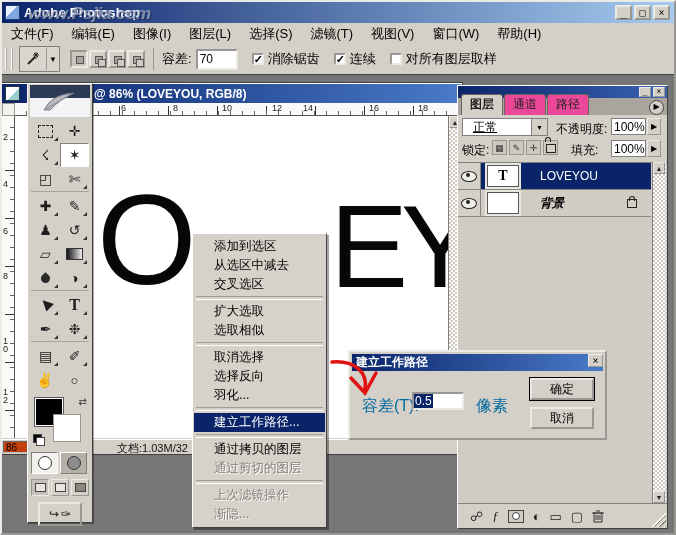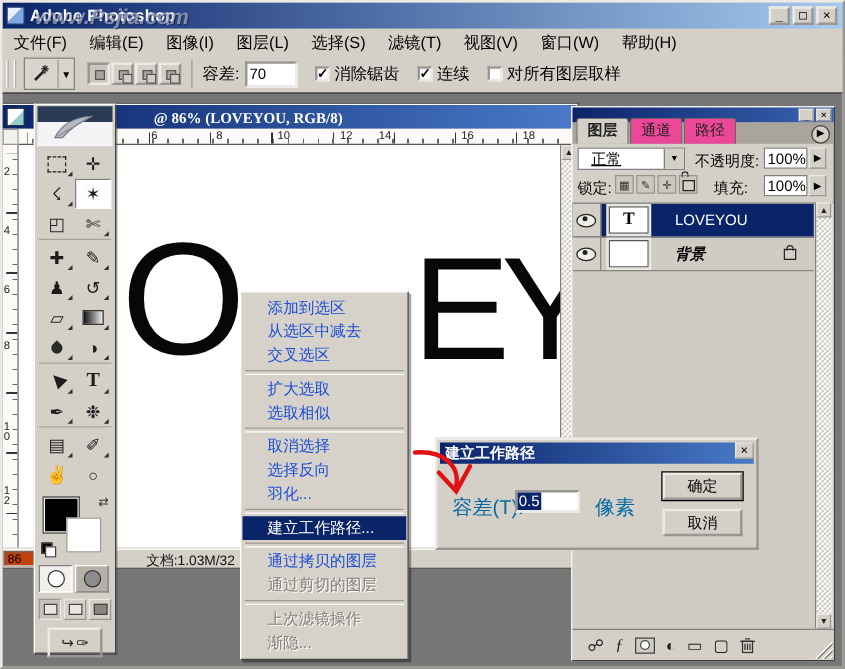--- a/index.html
+++ b/index.html
@@ -31,21 +31,21 @@
   .vsep{width:1px;height:22px;background:#9a968e;margin:0 8px;}
   .tolinput{width:34px;height:17px;font-size:12px;padding:0 2px;margin-left:4px;}
   .cb{width:12px;height:12px;background:#fff;border:2px inset #eceae4;font-size:11px;line-height:9px;text-align:center;font-weight:bold;box-sizing:border-box;margin-right:4px;}
   .cbrow{display:flex;align-items:center;margin-left:14px;}
   
   .workspace{left:0;top:72px;width:672px;height:459px;background:#767676;border-top:1px solid #404040;}
   
   .docwin{left:0;top:7px;width:460px;height:371px;background:#d4d0c8;border:1px solid #404040;border-left:none;box-shadow:inset 0 1px 0 #fff;z-index:1;}
   .doctitle{left:0;top:1px;width:459px;height:19px;background:linear-gradient(90deg,#0a246a,#4a7ac8);color:#fff;font-size:12px;font-weight:bold;display:flex;align-items:center;}
   .docicon{width:13px;height:13px;margin-left:3px;background:linear-gradient(135deg,#fff 55%,#9cc 55%);border:1px solid #234;}
-  .doctitle .t{position:absolute;left:92px;top:3px;font-family:Liberation Serif, serif;letter-spacing:0;margin-left:29px;}
+  .doctitle .t{position:absolute;left:92px;top:3px;font-family:Liberation Sans, sans-serif;letter-spacing:0;}
   .rulercorner{left:0;top:20px;width:13px;height:13px;background:#f4f2ee;border:1px solid #9a968e;box-sizing:border-box;}
   .rulerh{left:13px;top:20px;width:446px;height:13px;background:#fbfaf8;border-bottom:1px solid #555;box-sizing:border-box;overflow:hidden;}
   .rulerh::after{content:"";position:absolute;left:0;bottom:0;width:100%;height:4px;background:repeating-linear-gradient(90deg,transparent 0 11px,#666 11px 12px);}
   .rulerh::before{content:"";position:absolute;left:7px;bottom:0;width:100%;height:9px;background:repeating-linear-gradient(90deg,transparent 0 48px,#333 48px 49px);}
   .rulerh .n{position:absolute;top:0;font-size:9px;color:#222;}
   .rulerv{left:0;top:33px;width:13px;height:322px;background:#fbfaf8;border-right:1px solid #555;box-sizing:border-box;overflow:hidden;}
   .rulerv::after{content:"";position:absolute;top:0;right:0;height:100%;width:4px;background:repeating-linear-gradient(180deg,transparent 0 11px,#666 11px 12px);}
   .rulerv::before{content:"";position:absolute;top:7px;right:0;height:100%;width:9px;background:repeating-linear-gradient(180deg,transparent 0 47px,#333 47px 48px);}
   .rulerv .n{position:absolute;left:1px;font-size:9px;line-height:8px;width:9px;word-break:break-all;color:#222;}
   .canvas{left:13px;top:33px;width:433px;height:322px;background:#fff;overflow:hidden;}
@@ -84,21 +84,21 @@
   .ring{width:12px;height:12px;border:1px solid #333;border-radius:50%;background:#fff;}
   .ring.f{background:#8d8d8d;}
   .smrow{display:flex;gap:2px;width:58px;margin:5px auto 0;}
   .smw{width:18px;height:17px;box-sizing:border-box;background:#d4d0c8;border:1px outset #eceae4;display:flex;align-items:center;justify-content:center;}
   .smw.pressed{border-style:inset;background:#c6c2ba;}
   .smw i{width:9px;height:7px;border:1px solid #444;background:#e8e6e0;}
   .smw.full i{background:#8a867e;}
   .irbtn{width:40px;height:20px;margin:6px auto 0;display:flex;align-items:center;justify-content:center;gap:2px;font-size:12px;color:#222;}
   
   .ctxmenu{left:190px;top:158px;width:135px;background:#d6d2ca;border:1px solid;border-color:#fff #404040 #404040 #fff;box-shadow:2px 2px 0 rgba(0,0,0,.35);z-index:10;padding:3px 1px;font-size:12.5px;box-sizing:border-box;}
-  .ctxmenu .item{height:19px;line-height:19px;padding-left:20px;color:#1d4ed8;white-space:nowrap;}
+  .ctxmenu .item{height:19px;line-height:19px;padding-left:20px;color:#000000;white-space:nowrap;}
   .ctxmenu .item.hl{background:#0a246a;color:#fff;}
   .ctxmenu .item.dis{color:#84807a;text-shadow:1px 1px 0 #fff;}
   .msep{height:2px;margin:2px 2px;border-top:1px solid #a09c94;border-bottom:1px solid #fff;}
   
   .panel{left:455px;top:10px;width:211px;height:444px;background:#d4d0c8;border:1px solid;border-color:#fff #404040 #404040 #fff;z-index:6;box-sizing:border-box;}
   .pstrip{left:0;top:0;width:209px;height:12px;background:linear-gradient(90deg,#0a246a,#3a63b0);}
   .pbtn{position:absolute;top:1px;width:12px;height:10px;background:#d4d0c8;border:1px outset #eceae4;font-size:8px;line-height:8px;text-align:center;box-sizing:border-box;font-family:"DejaVu Sans Mono",monospace;}
   .tabs{left:0;top:12px;width:209px;height:17px;background:#a9a59d;display:flex;align-items:flex-end;padding-left:3px;box-sizing:border-box;}
   .tab{font-size:12px;padding:1px 8px 2px;border:1px solid #6a665e;border-bottom:none;border-radius:3px 3px 0 0;background:#ec4899;color:#222;margin-right:1px;}
   .tab.active{background:#d4d0c8;font-weight:bold;}

